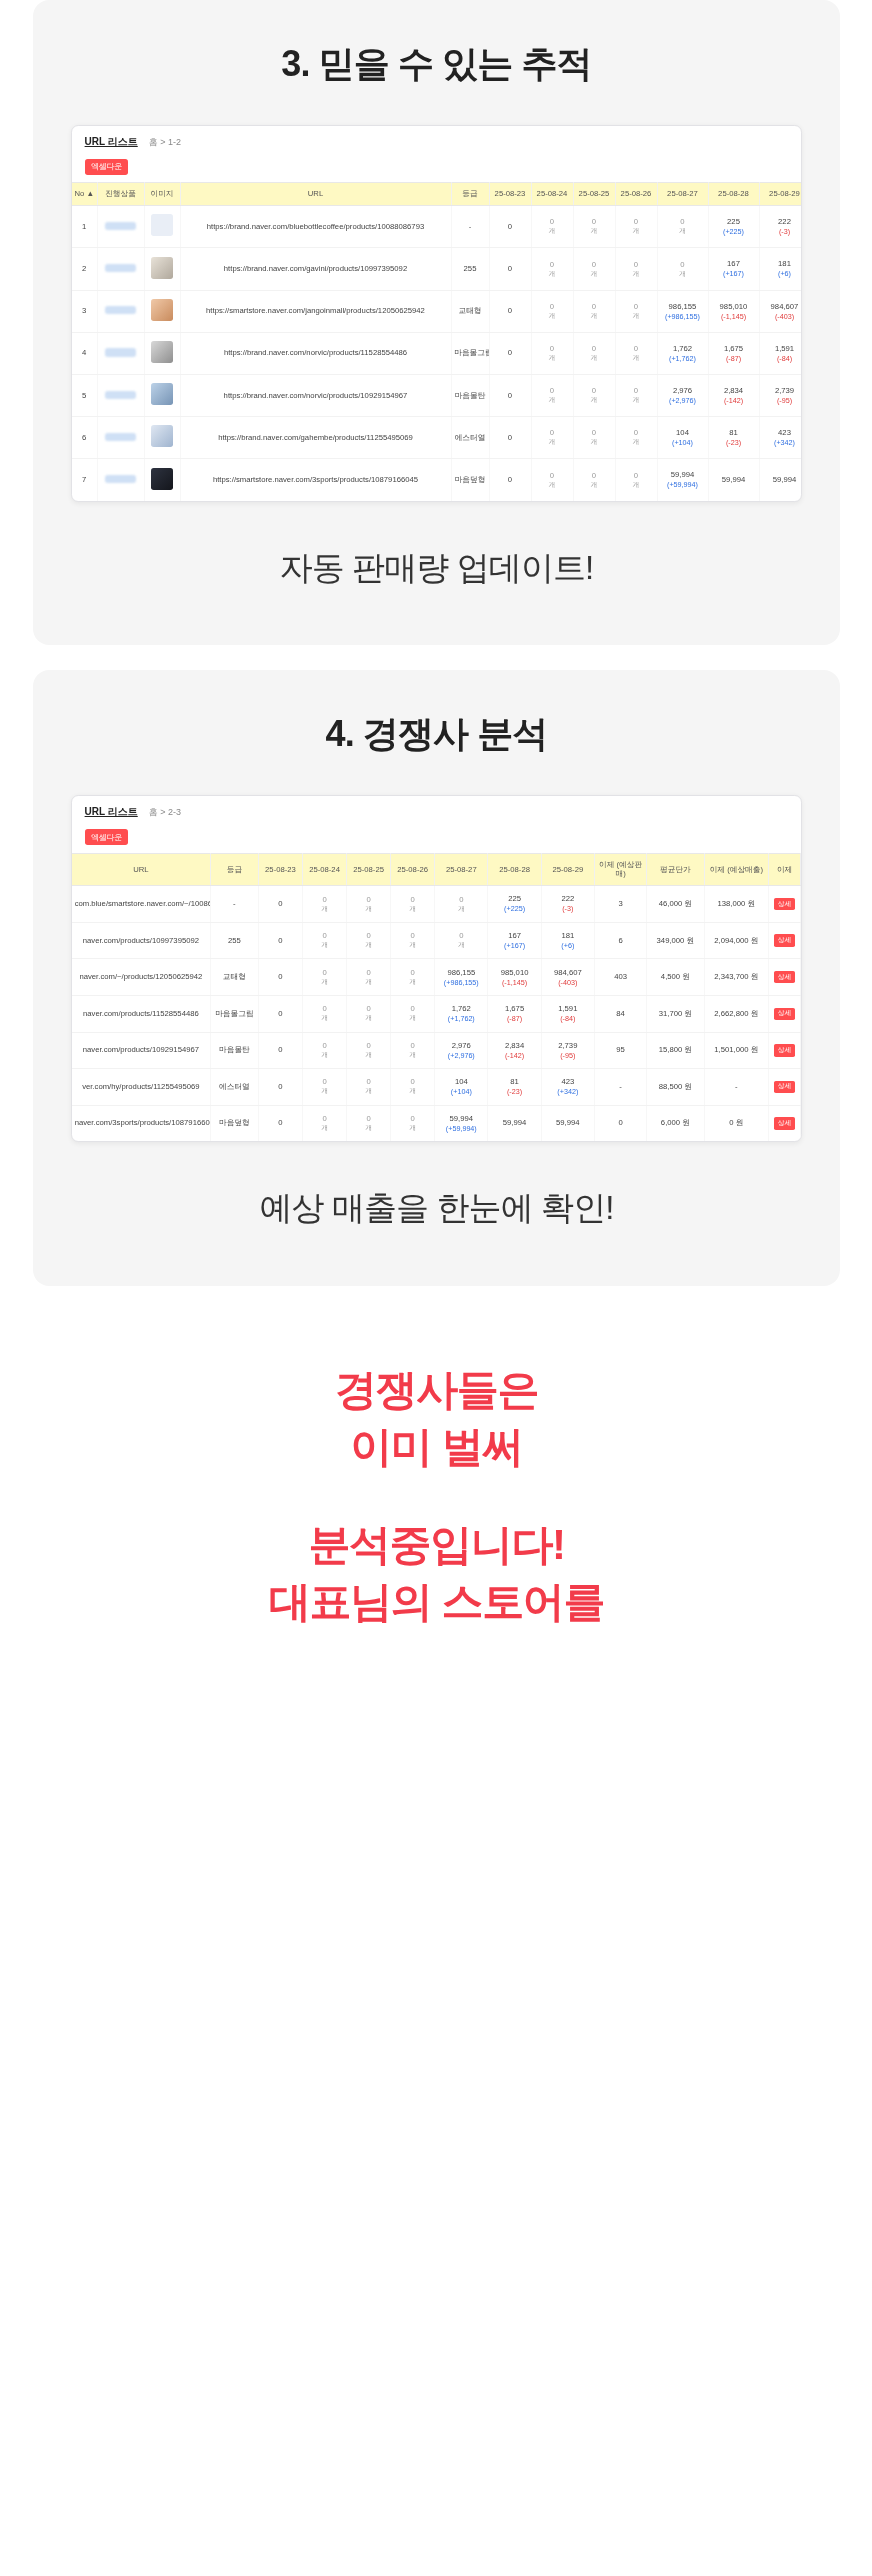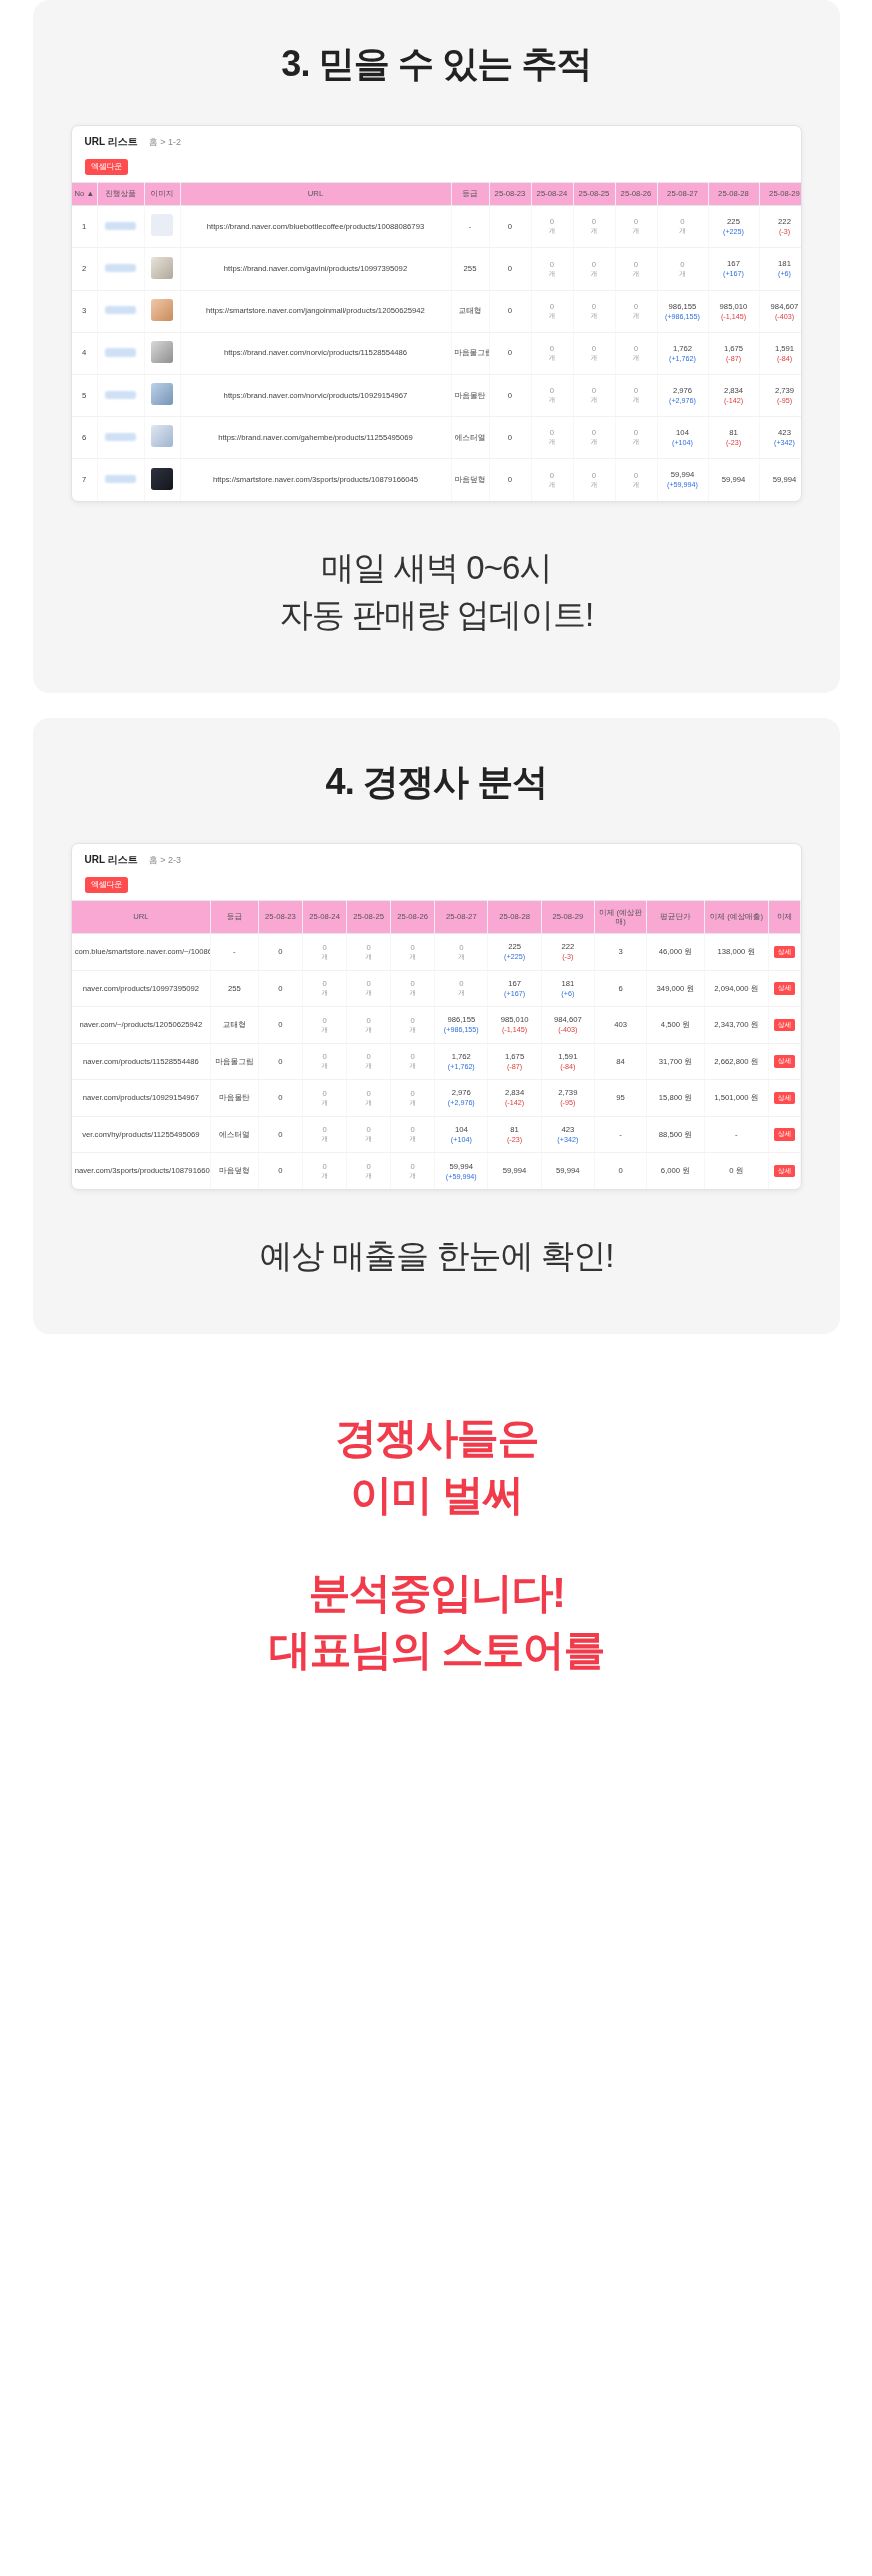--- a/index.html
+++ b/index.html
@@ -55,21 +55,21 @@
     overflow: hidden;
   }
   .shot-head {
     display: flex;
     align-items: center;
     gap: 11px;
     padding: 9px 12.6px 7.2px 12.6px;
     font-size: 10px;
     color: #444;
   }
-  .shot-head .crumb { color: #222; font-weight: bold; }
+  .shot-head .crumb { color: #222; font-weight: bold; text-decoration: underline; }
   .shot-head .crumb-sub { color: #888; font-size: 9px; }
   .shot-toolbar {
     padding: 0 12.6px 7.2px 12.6px;
   }
   .pill {
     display: inline-block;
     background: #ff4d4f;
     color: #ffffff;
     font-size: 8.1px;
     padding: 2.7px 6.3px;
@@ -78,21 +78,21 @@
   }
 
   table.grid {
     width: 100%;
     border-collapse: collapse;
     font-size: 8.1px;
     color: #333;
     table-layout: fixed;
   }
   table.grid th {
-    background: #f9a8d4;
+    background: #fef9c3;
     border-top: 0.9px solid #e8e8e8;
     border-bottom: 0.9px solid #e8e8e8;
     border-right: 0.9px solid #f0f0f0;
     padding: 6.3px 1.8px;
     font-weight: normal;
     color: #555;
     text-align: center;
     line-height: 1.25;
     font-size: 7.7px;
   }
@@ -328,21 +328,20 @@
             <td><span>59,994</span><span class="up">(+59,994)</span></td>
             <td><span>59,994</span></td>
             <td><span>59,994</span></td>
             <td></td>
           </tr>
         </tbody>
       </table>
     </div>
 
     <div class="section-caption">
-      <div>매일 새벽 0~6시</div>
       <div>자동 판매량 업데이트!</div>
     </div>
   </div>
 
   <div class="section-card">
     <div class="section-title">4. 경쟁사 분석</div>
 
     <div class="shot">
       <div class="shot-head">
         <span class="crumb">URL 리스트</span>

